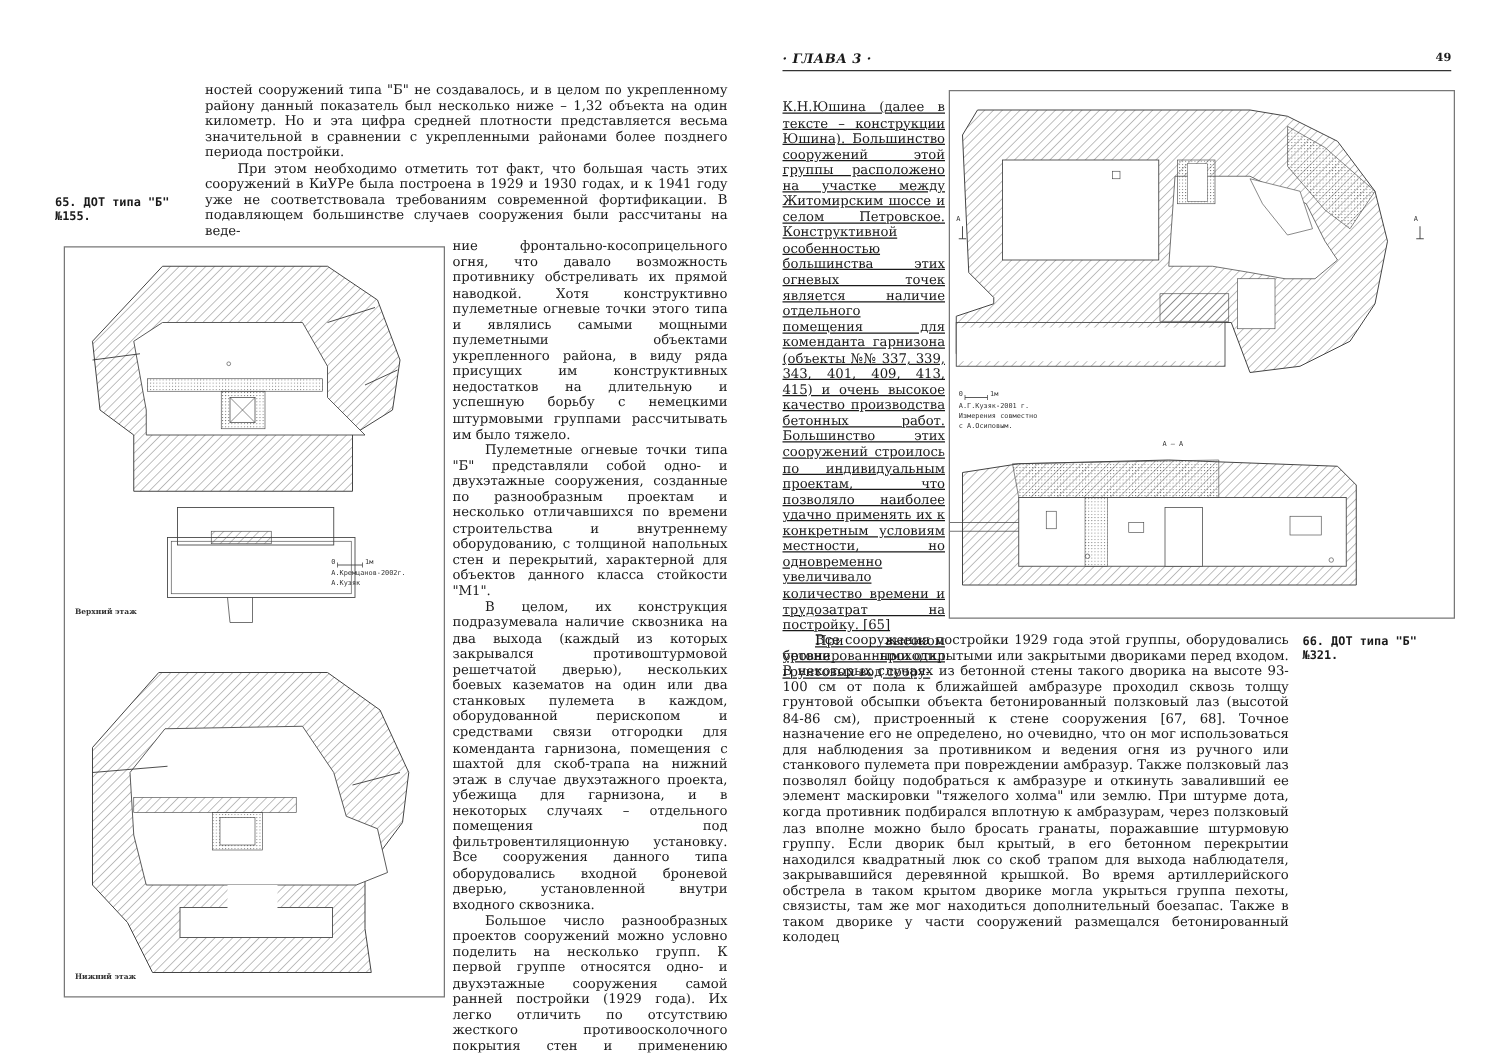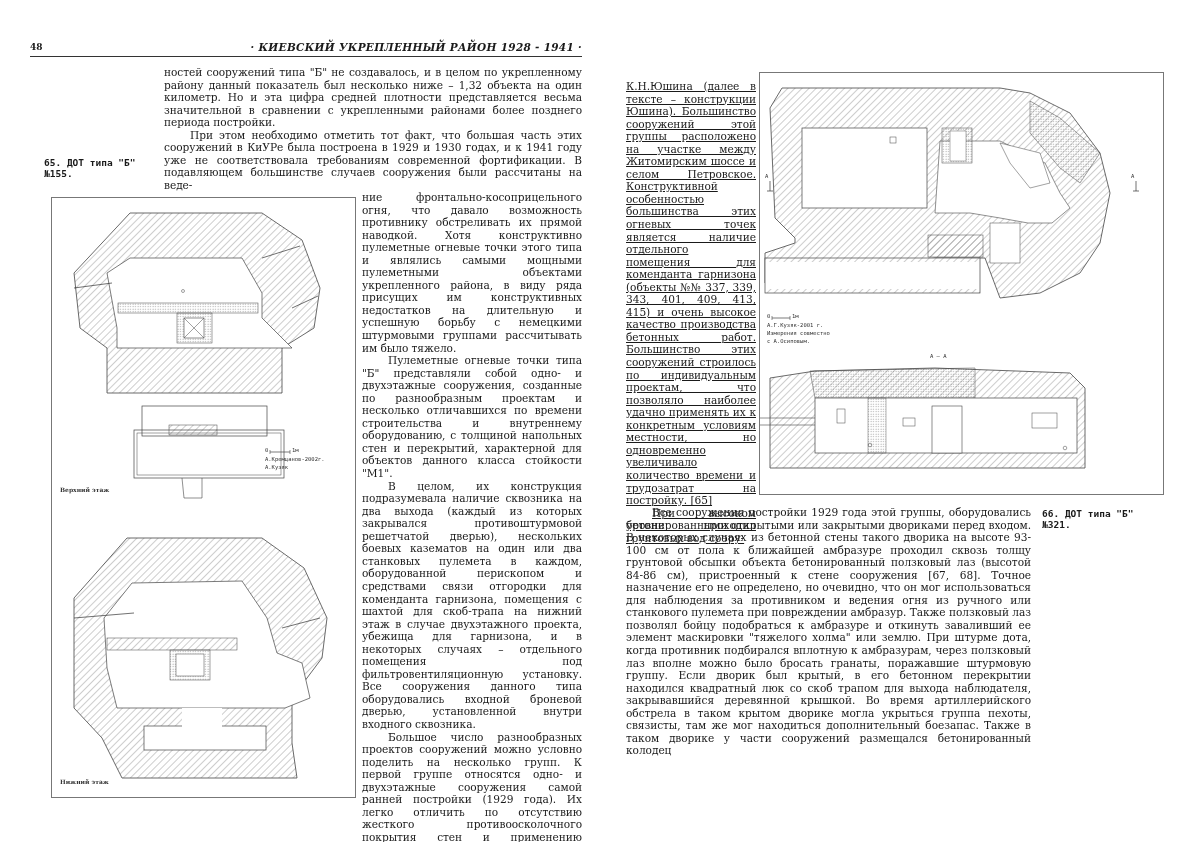--- a/index.html
+++ b/index.html
@@ -16,24 +16,20 @@
   .caption{position:absolute;font-family:"DejaVu Sans Mono","Liberation Mono",monospace;font-weight:bold;font-size:9.5px;line-height:11px;}
   .figure{position:absolute;border:1px solid #777;background:#fff;}
   .fig-label{position:absolute;font-family:"DejaVu Sans Mono",monospace;font-size:5.5px;color:#333;line-height:7px;white-space:nowrap;}
   .fig-label.bold{font-weight:bold;font-family:"DejaVu Serif",serif;font-size:6px;}
   svg{position:absolute;left:0;top:0;}
 </style>
 </head>
 <body>
 
 <div id="left-page" class="page">
-  <div class="running-head" style="left:30px;width:552px;">
-    <span class="page-num" style="left:0;">48</span>
-    <span class="head-title" style="right:0;">· КИЕВСКИЙ УКРЕПЛЕННЫЙ РАЙОН 1928 - 1941 ·</span>
-  </div>
 
   <div class="body-text" style="left:164px;top:66px;width:418px;">
     <p>ностей сооружений типа "Б" не создавалось, и в целом по укрепленному району данный показатель был несколько ниже – 1,32 объекта на один километр. Но и эта цифра средней плотности представляется весьма значительной в сравнении с укрепленными районами более позднего периода постройки.</p>
     <p class="ind">При этом необходимо отметить тот факт, что большая часть этих сооружений в КиУРе была построена в 1929 и 1930 годах, и к 1941 году уже не соответствовала требованиям современной фортификации. В подавляющем большинстве случаев сооружения были рассчитаны на веде-</p>
   </div>
 
   <div class="caption" style="left:44px;top:157px;width:120px;">
     <div>65. ДОТ типа "Б"</div>
     <div>№155.</div>
   </div>
@@ -96,20 +92,24 @@
     <span class="fig-label bold" style="left:8px;top:288px;">Верхний этаж</span>
     <span class="fig-label bold" style="left:8px;top:580px;">Нижний этаж</span>
     <span class="fig-label" style="left:213px;top:249px;">0</span>
     <span class="fig-label" style="left:240px;top:249px;">1м</span>
     <span class="fig-label" style="left:213px;top:258px;">А.Кремцанов-2002г.</span>
     <span class="fig-label" style="left:213px;top:266px;">А.Кузяк</span>
   </div>
 </div>
 
 <div id="right-page" class="page">
+  <div class="running-head" style="left:30px;width:535px;">
+    <span class="head-title" style="left:0;">· ГЛАВА 3 ·</span>
+    <span class="page-num" style="right:0;">49</span>
+  </div>
 
   <div class="body-text" style="left:30px;top:80px;width:130px;text-decoration:underline;">
     <p>К.Н.Юшина (далее в тексте – конструкции Юшина). Большинство сооружений этой группы расположено на участке между Житомирским шоссе и селом Петровское. Конструктивной особенностью большинства этих огневых точек является наличие отдельного помещения для коменданта гарнизона (объекты №№ 337, 339, 343, 401, 409, 413, 415) и очень высокое качество производства бетонных работ. Большинство этих сооружений строилось по индивидуальным проектам, что позволяло наиболее удачно применять их к конкретным условиям местности, но одновременно увеличивало количество времени и трудозатрат на постройку. [65]</p>
     <p class="ind">При высоком уровне проходил грунтовых вод соору-</p>
   </div>
 
   <div class="figure" style="left:163px;top:72px;width:403px;height:421px;">
     <svg width="403" height="421">
       <defs>
         <pattern id="hatch2" width="5" height="5" patternUnits="userSpaceOnUse" patternTransform="rotate(45)">

